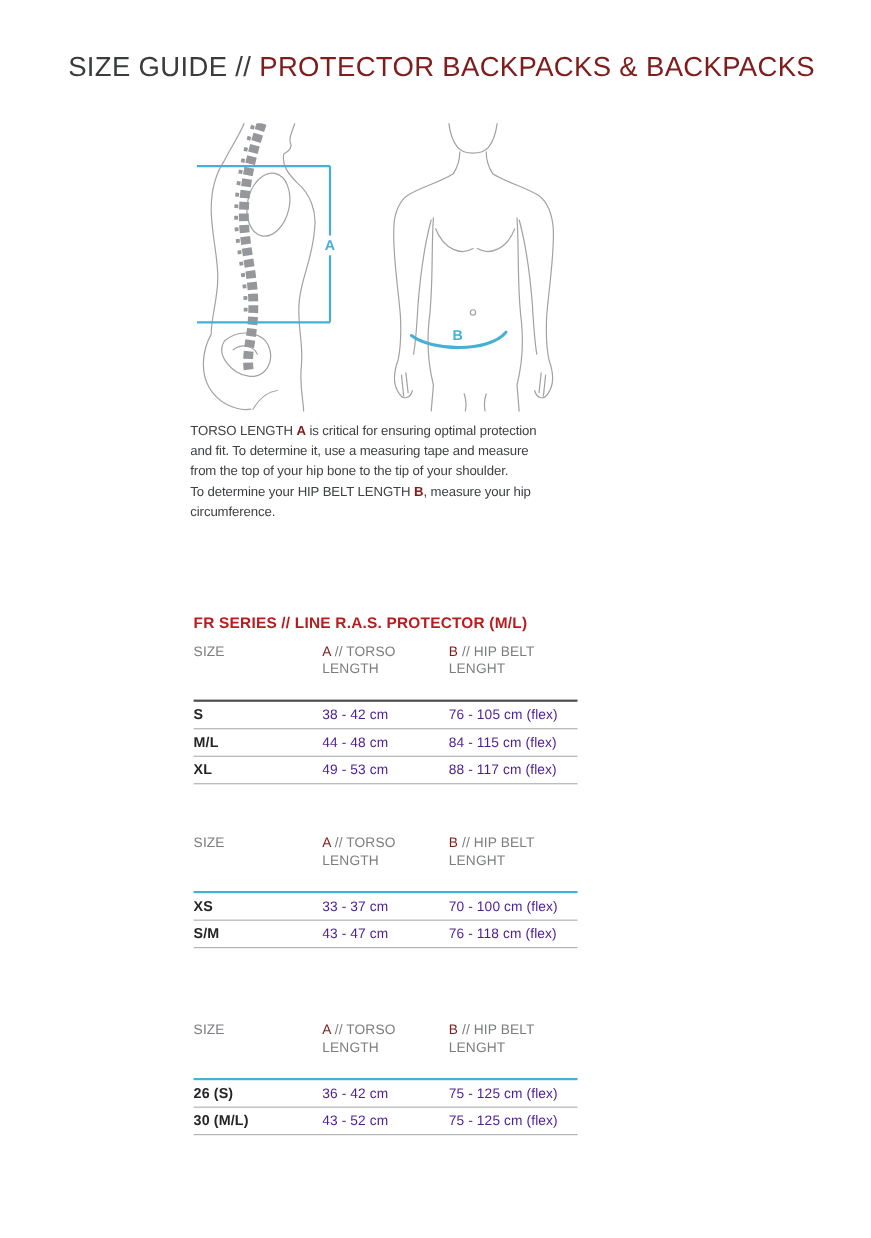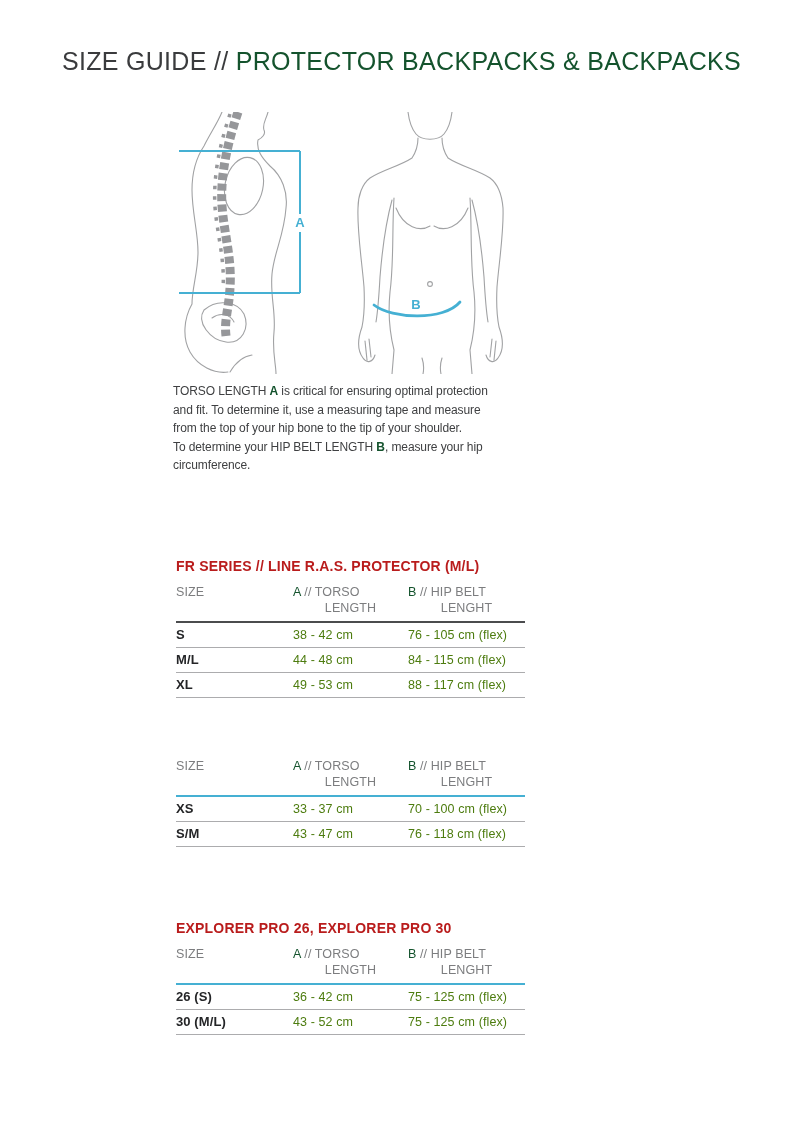--- a/index.html
+++ b/index.html
@@ -6,21 +6,21 @@
   .page{
     position:relative;width:792px;height:1125px;background:#ffffff;
     font-family:"Liberation Sans",sans-serif;overflow:hidden;
   }
   
   .page-title{
     position:absolute;left:62px;top:46px;margin:0;
     font-size:25px;line-height:30px;font-weight:400;
     letter-spacing:.3px;color:#3a3b3d;white-space:nowrap;
   }
-  .accent{color:#14532d;margin-top:29px;}
+  .accent{color:#7f1d1d;margin-top:29px;}
   
   .fig{position:absolute;}
   .fig-side{left:176px;top:112px;}
   .fig-front{left:352px;top:112px;}
   .fig path,.fig circle,.fig ellipse{fill:none;stroke:#a1a2a4;stroke-width:1.1;stroke-linecap:round;stroke-linejoin:round;}
   .fig .spine{stroke:#96979a;stroke-width:9;stroke-dasharray:7 3.5;stroke-linecap:butt;}
   .fig .spine2{stroke:#96979a;stroke-width:3.5;stroke-dasharray:3.5 7;stroke-linecap:butt;}
   .fig .measure{stroke:#45b0d3;stroke-width:2;stroke-linecap:butt;}
   .fig .measure-thick{stroke:#45b0d3;stroke-width:2.75;fill:none;stroke-linecap:round;}
   .fig .measure-label{fill:#45b0d3;font-family:"Liberation Sans",sans-serif;font-size:13px;font-weight:700;stroke:none;}
@@ -34,32 +34,32 @@
   
   .size-table{position:absolute;left:176px;width:349px;}
   .t1{top:557px;} .t2{top:749px;} .t3{top:919px;}
   .tbl-title{
     margin:0;font-size:14px;line-height:18px;font-weight:700;
     letter-spacing:.2px;color:#b91c1c;white-space:nowrap;
   }
   .thead{
     margin-top:9px;display:grid;grid-template-columns:117px 115px 1fr;
     font-size:12.5px;line-height:16px;color:#7c7d7f;letter-spacing:.1px;
-    padding-bottom:5px;
+    padding-bottom:20px;
   }
-  .th-line2{display:block;text-align:center;}
+  .th-line2{display:block;}
   .thead-rule{height:2px;width:100%;}
   .trow{
     display:grid;grid-template-columns:117px 115px 1fr;
     height:24px;line-height:24px;border-bottom:1px solid #acacae;
     font-size:12.5px;letter-spacing:.1px;
   }
   .td{overflow:hidden;white-space:nowrap;}
   .td.size{font-weight:700;font-size:13px;color:#242527;}
-  .td.val{color:#4d7c0f;}
+  .td.val{color:#4c1d95;}
 </style>
 </head>
 <body>
 
 <div class="page">
 
   <h1 class="page-title"><span>SIZE GUIDE //</span><span class="accent"> PROTECTOR BACKPACKS &amp; BACKPACKS</span></h1>
 
   <svg class="fig fig-side" width="140" height="262" viewBox="0 0 140 262">
     <g>
@@ -161,21 +161,20 @@
       <div class="td val">70 - 100 cm (flex)</div>
     </div>
     <div class="trow">
       <div class="td size">S/M</div>
       <div class="td val">43 - 47 cm</div>
       <div class="td val">76 - 118 cm (flex)</div>
     </div>
   </section>
 
   <section class="size-table t3">
-    <h2 class="tbl-title">EXPLORER PRO 26, EXPLORER PRO 30</h2>
     <div class="thead">
       <div class="th">SIZE</div>
       <div class="th"><span class="accent">A</span><span> // TORSO</span><span class="th-line2">LENGTH</span></div>
       <div class="th"><span class="accent">B</span><span> // HIP BELT</span><span class="th-line2">LENGHT</span></div>
     </div>
     <div class="thead-rule" style="background: rgb(69, 176, 211);"></div>
     <div class="trow">
       <div class="td size">26 (S)</div>
       <div class="td val">36 - 42 cm</div>
       <div class="td val">75 - 125 cm (flex)</div>

